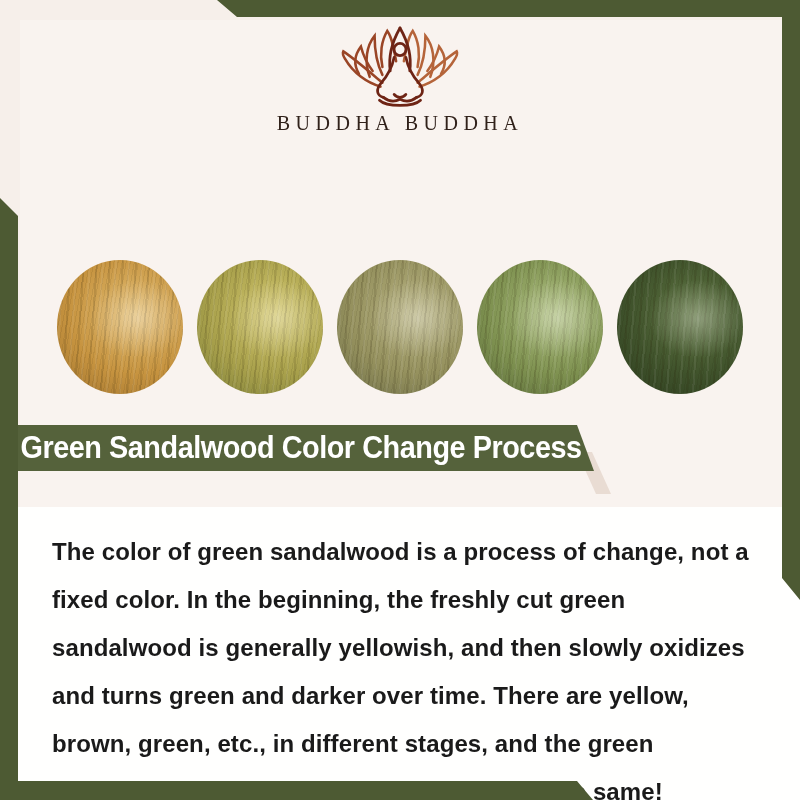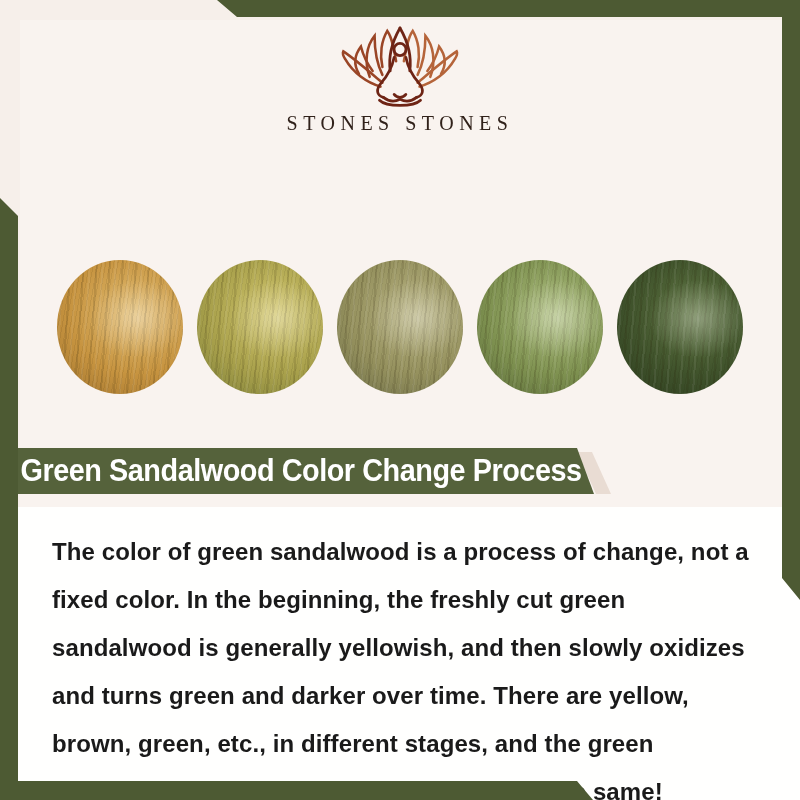--- a/index.html
+++ b/index.html
@@ -34,21 +34,21 @@
   .bead::after{content:"";position:absolute;inset:0;border-radius:inherit;
        background:
          repeating-linear-gradient(94deg, rgba(40,30,5,.13) 0 2px, rgba(0,0,0,0) 2px 6px, rgba(255,255,255,.07) 6px 8px, rgba(0,0,0,0) 8px 13px),
          repeating-linear-gradient(100deg, rgba(30,25,5,.08) 0 1px, rgba(0,0,0,0) 1px 4px);}
   .bead::before{content:"";position:absolute;inset:0;border-radius:inherit;z-index:2;
        background:radial-gradient(55% 42% at 64% 44%, rgba(255,255,255,.30) 0%, rgba(255,255,255,0) 70%);}
 
   
   .banner-shadow{position:absolute;left:577px;top:452px;width:34px;height:42px;
        background:#e9dcd3;clip-path:polygon(0 0,15px 0,34px 42px,19px 42px);}
-  .process-banner{position:absolute;left:0;top:448px;width:594px;height:46px;
+  .process-banner{position:absolute;left:0;top:425px;width:594px;height:46px;
        background:var(--banner-green,#55623b);
        clip-path:polygon(0 0,577px 0,594px 46px,0 46px);}
   .process-banner span{display:inline-block;line-height:46px;padding-left:22px;
        color:#ffffff;font-size:31px;font-weight:bold;letter-spacing:-.5px;
        transform:scaleX(.93);transform-origin:left center;white-space:nowrap;}
 
   
   .text-panel{position:absolute;left:18px;top:507px;width:782px;height:348px;
        background:#fffffe;}
   .text-panel p{margin:21px 40px 0 34px;font-size:24px;line-height:48px;
@@ -79,21 +79,21 @@
         <path d="M70,2 C78,16 82,32 80,46"></path>
         <circle cx="70" cy="24" r="6.2"></circle>
         <path d="M64,32 C62,42 58,50 51,58 C45,65 46,71 53,73"></path>
         <path d="M76,32 C78,42 82,50 89,58 C95,65 94,71 87,73"></path>
         <path d="M53,73 C58,77 64,78 70,75 C76,78 82,77 87,73"></path>
         <path d="M49,76 C56,83 84,83 91,76"></path>
         <path d="M64,70 C67,74 73,74 76,70"></path>
       </g>
     </svg>
   </div>
-  <div class="brand-name">STONES STONES</div>
+  <div class="brand-name">BUDDHA BUDDHA</div>
 
 
   <div class="beads-row">
       <div class="bead" style="background: radial-gradient(110% 95% at 62% 40%, rgb(226, 189, 114) 0%, rgb(198, 147, 63) 48%, rgb(143, 101, 39) 100%);"></div>
       <div class="bead" style="background: radial-gradient(110% 95% at 62% 40%, rgb(211, 199, 110) 0%, rgb(168, 160, 75) 48%, rgb(109, 116, 52) 100%);"></div>
       <div class="bead" style="background: radial-gradient(110% 95% at 62% 40%, rgb(184, 179, 130) 0%, rgb(148, 144, 93) 48%, rgb(94, 97, 64) 100%);"></div>
       <div class="bead" style="background: radial-gradient(110% 95% at 62% 40%, rgb(174, 191, 128) 0%, rgb(126, 145, 80) 48%, rgb(76, 92, 49) 100%);"></div>
       <div class="bead" style="background: radial-gradient(110% 95% at 62% 40%, rgb(95, 117, 66) 0%, rgb(63, 82, 43) 48%, rgb(38, 53, 26) 100%);"></div>
     </div>
 

